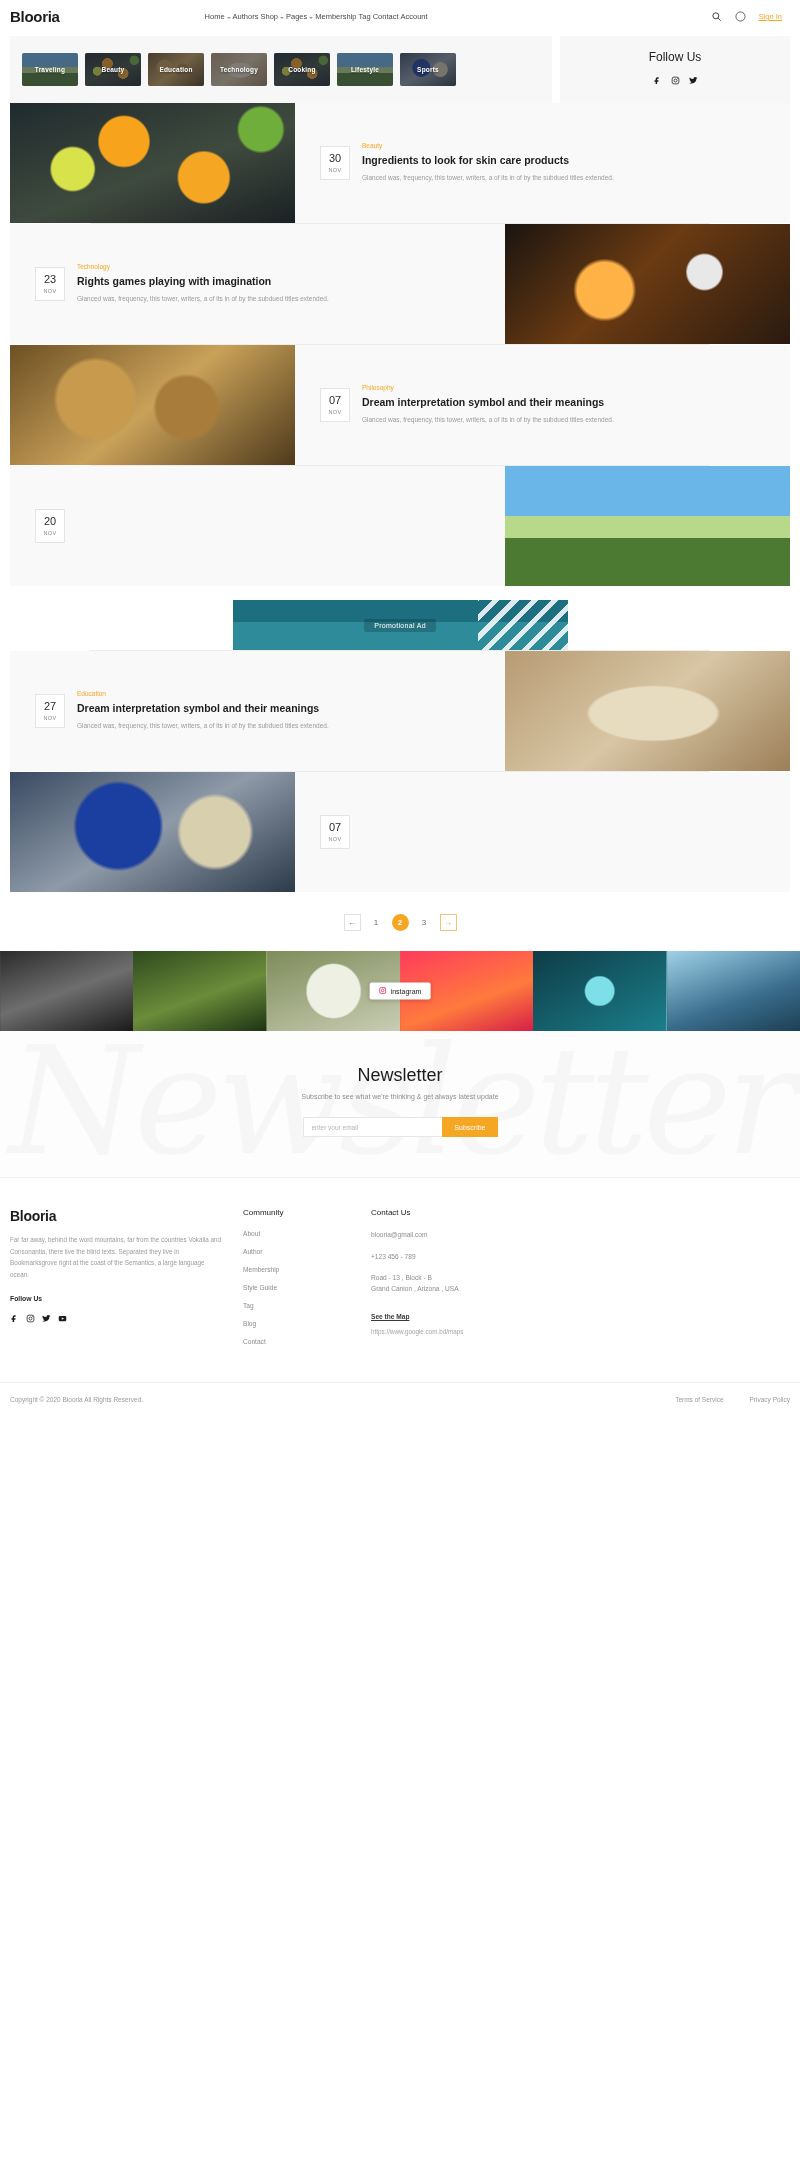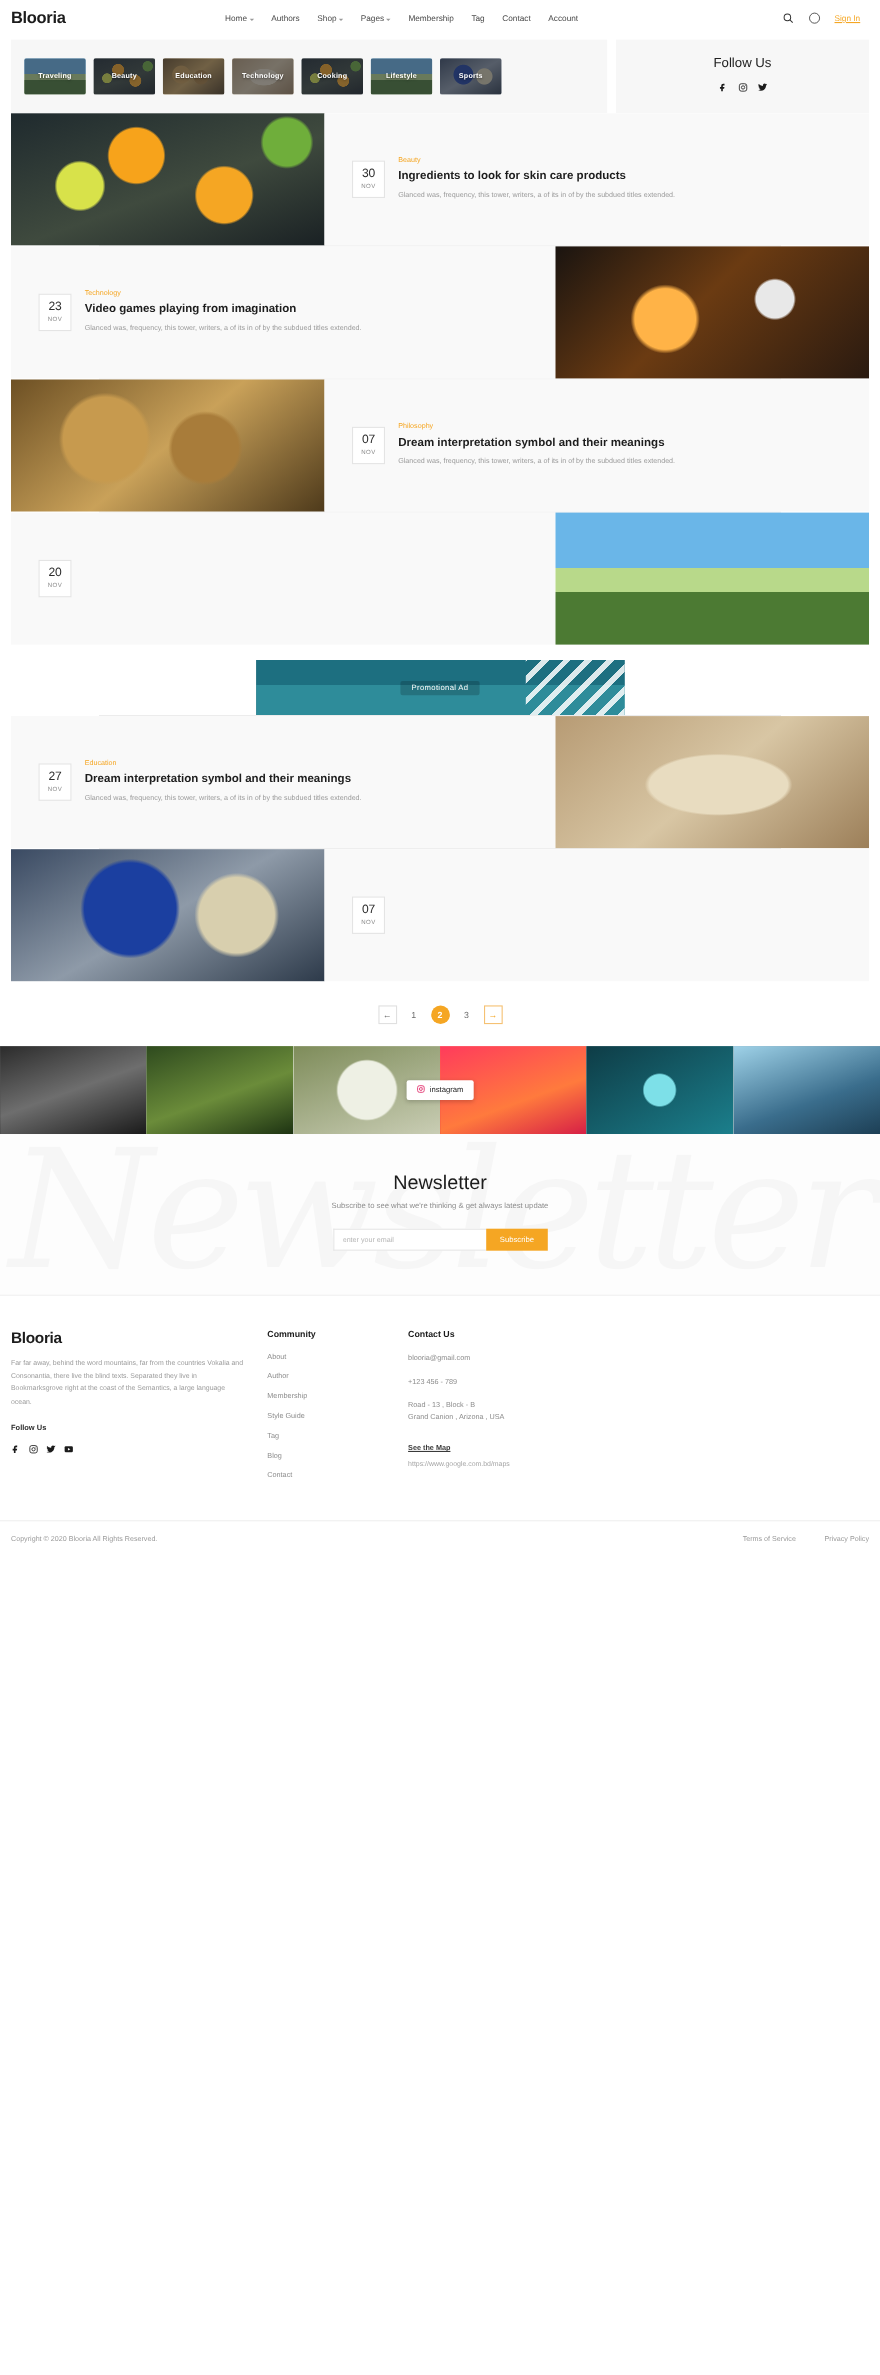--- a/index.html
+++ b/index.html
@@ -22,21 +22,21 @@
   }
   .logo {
     font-size: 15px;
     font-weight: 700;
     letter-spacing: -0.3px;
     color: #1c1c1c;
   }
   .nav {
     display: flex;
     align-items: flex-start;
-    gap: 16px;
+    gap: 2px;
     margin-left: 145px;
   }
   .nav-item {
     font-size: 7.5px;
     color: #4a4a4a;
     display: flex;
     align-items: center;
     gap: 2px;
     cursor: pointer;
   }
@@ -337,21 +337,21 @@
     pointer-events: none;
     letter-spacing: 1px;
   }
   .f-brand { width: 215px; position: relative; z-index: 2; }
   .f-logo { font-size: 14px; font-weight: 700; color: #1c1c1c; letter-spacing: -0.3px;}
   .f-desc { font-size: 6.3px; color: #9b9b9b; line-height: 1.85; margin-top: 10px; }
   .f-follow { font-size: 6.8px; font-weight: 700; color: #2b2b2b; margin-top: 14px; }
   .f-social { display: flex; gap: 7px; margin-top: 7px; align-items: center; }
   .f-col { width: 110px; position: relative; z-index: 2; }
   .f-col.wide { width: 190px; }
-  .f-head { font-size: 8px; font-weight: 700; color: #1c1c1c; margin-bottom: 13px; }
+  .f-head { font-size: 8px; font-weight: 400; color: #1c1c1c; margin-bottom: 13px; }
   .f-link { font-size: 6.6px; color: #8d8d8d; margin-bottom: 11px; cursor: pointer; }
   .f-ctext { font-size: 6.6px; color: #8d8d8d; margin-bottom: 11px; line-height: 1.6; }
   .f-map { font-size: 6.6px; color: #3a3a3a; text-decoration: underline; font-weight: 600; margin-bottom: 8px; cursor: pointer; display:inline-block;}
   .f-url { font-size: 6.3px; color: #a5a5a5; }
 
   
   .bottom {
     border-top: 1px solid #efefef;
     height: 33px;
     display: flex;
@@ -480,21 +480,21 @@
       </div>
       <div class="post-sep"></div>
       <div class="post">
         <div class="post-body">
           <div class="date-chip">
             <div class="date-day">23</div>
             <div class="date-mon">NOV</div>
           </div>
           <div class="post-text">
             <div class="post-cat">Technology</div>
-            <div class="post-title">Video games playing from imagination</div>
+            <div class="post-title">Rights games playing with imagination</div>
             <div class="post-excerpt">Glanced was, frequency, this tower, writers, a of its in of by the subdued titles extended.</div>
           </div>
         </div>
         <div class="post-media img-soccer"></div>
       </div>
       <div class="post-sep"></div>
       <div class="post">
         <div class="post-media img-statue"></div>
         <div class="post-body">
           <div class="date-chip">

